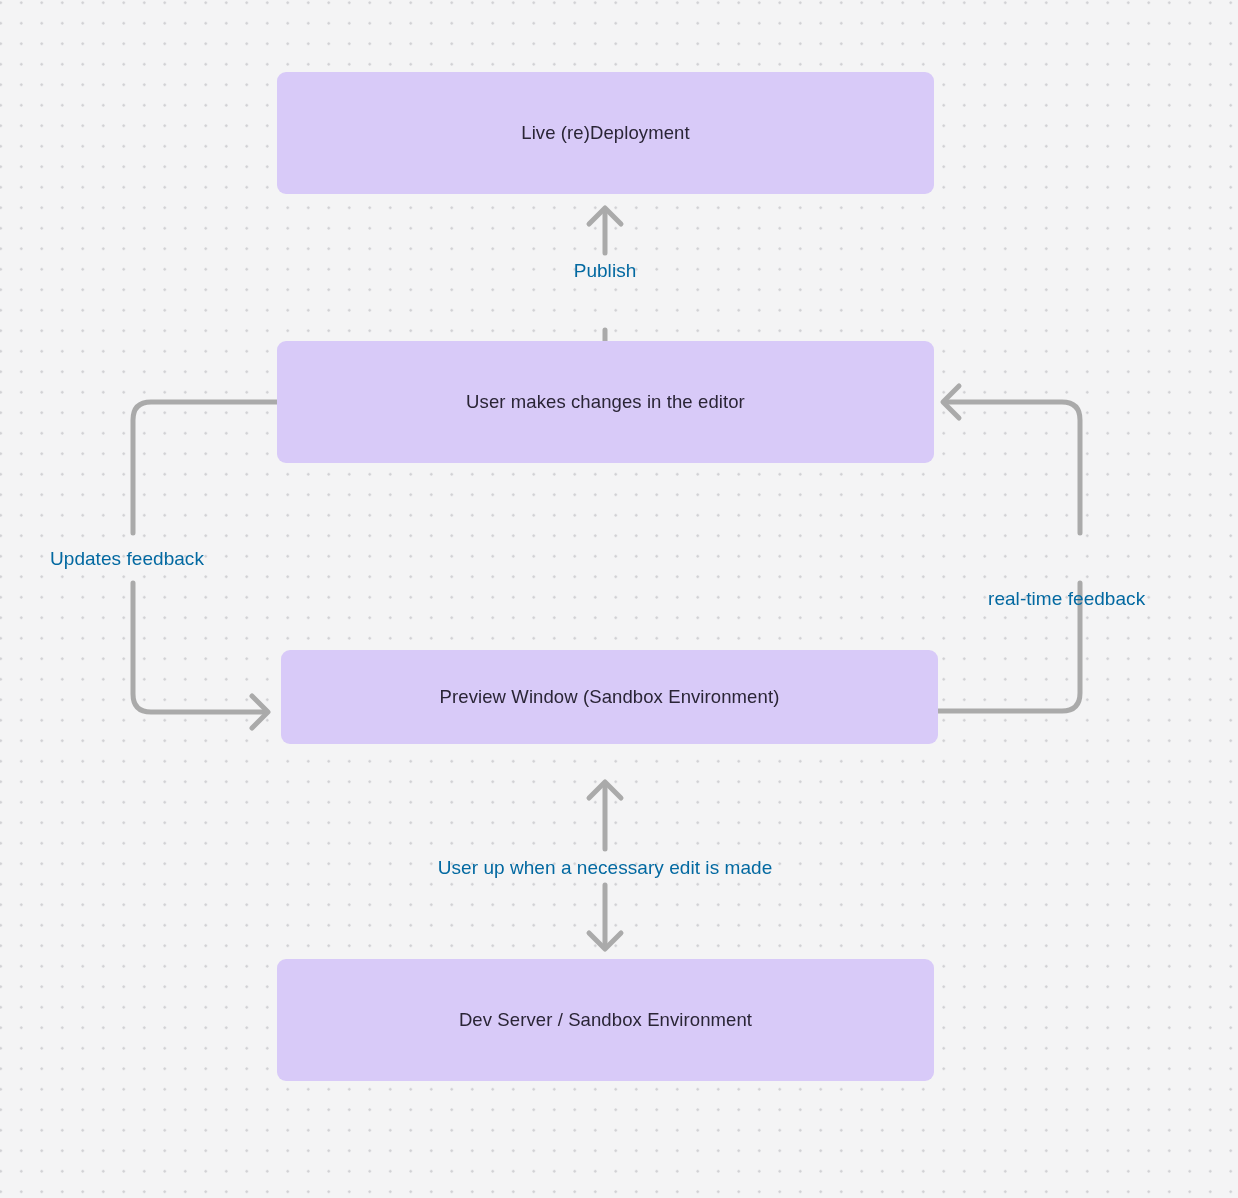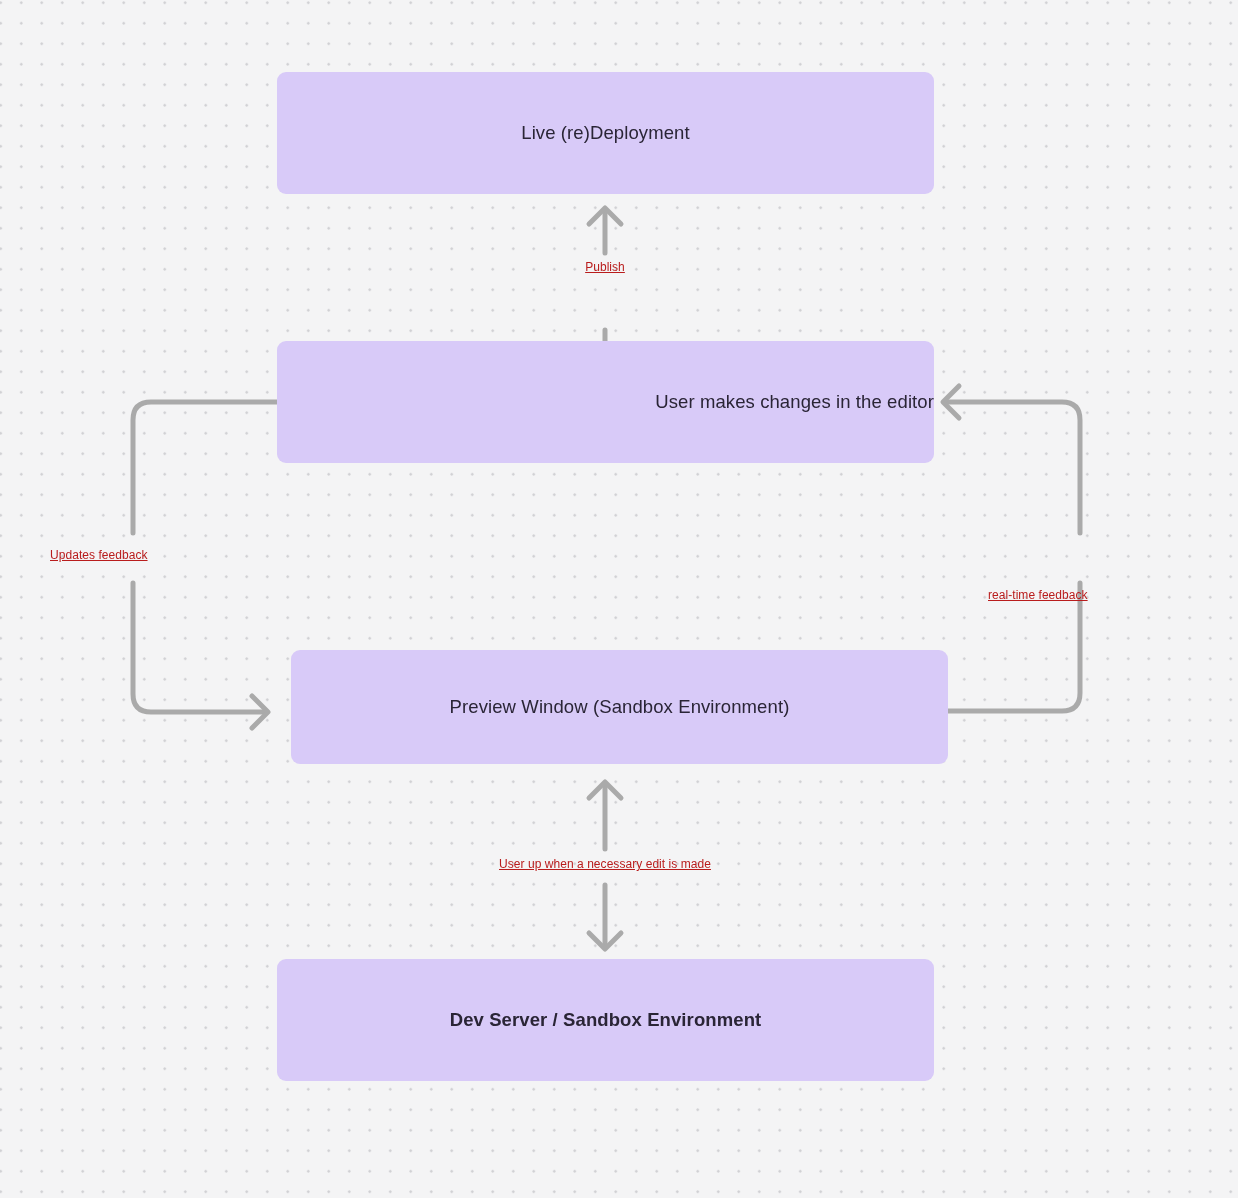--- a/index.html
+++ b/index.html
@@ -47,26 +47,25 @@
     font-size: 18.5px;
     color: #2a2536;
     letter-spacing: 0.1px;
     text-align: center;
     line-height: 1.25;
     white-space: nowrap;
   }
 
   .edge-label {
     position: absolute;
-    font-size: 12px;
-    color: #b91c1c;
+    font-size: 19px;
+    color: #0369a1;
     white-space: nowrap;
     letter-spacing: 0.05px;
     line-height: 1;
-    text-decoration: underline;
   }
   .edge-label.center {
     transform: translateX(-50%);
   }
 </style>
 </head>
 <body>
 
 <div id="canvas">
 
@@ -95,29 +94,29 @@
       <path d="M 605 885 L 605 947" stroke="#aaaaaa" stroke-width="5" fill="none" stroke-linecap="round"></path>
       <path d="M 589 933 L 605 949 L 621 933" stroke="#aaaaaa" stroke-width="5" fill="none" stroke-linecap="round" stroke-linejoin="round"></path>
     </g>
 
   </svg>
 
   <div class="node" style="left:277px; top:72px; width:657px; height:122px;">
     <span class="node-label">Live (re)Deployment</span>
   </div>
 
-  <div class="node" style="left:277px; top:341px; width:657px; height:122px;justify-content:flex-end;">
+  <div class="node" style="left:277px; top:341px; width:657px; height:122px;">
     <span class="node-label">User makes changes in the editor</span>
   </div>
 
-  <div class="node" style="left:291px; top:650px; width:657px; height:114px;">
+  <div class="node" style="left:281px; top:650px; width:657px; height:94px;">
     <span class="node-label">Preview Window (Sandbox Environment)</span>
   </div>
 
-  <div class="node" style="left:277px; top:959px; width:657px; height:122px;font-weight:bold;">
+  <div class="node" style="left:277px; top:959px; width:657px; height:122px;">
     <span class="node-label">Dev Server / Sandbox Environment</span>
   </div>
 
   <div class="edge-label center" style="left:605px; top:261px;">Publish</div>
 
   <div class="edge-label" style="left:50px; top:549px;">Updates feedback</div>
 
   <div class="edge-label" style="left:988px; top:549px;margin-top:40px;">real-time feedback</div>
 
   <div class="edge-label center" style="left:605px; top:858px;">User up when a necessary edit is made</div>

